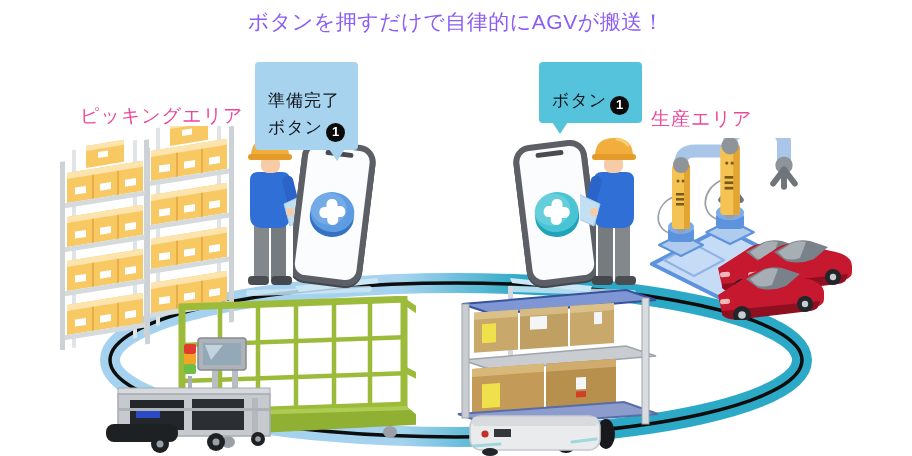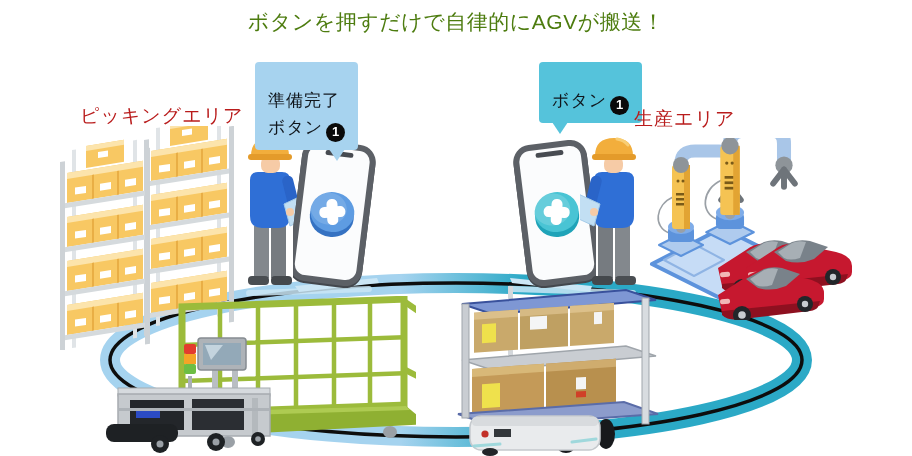--- a/index.html
+++ b/index.html
@@ -3,25 +3,25 @@
 <meta charset="utf-8">
 <style>
   html,body{margin:0;padding:0;background:#fff;}
   .stage{
     position:relative;width:912px;height:456px;overflow:hidden;background:#fff;
     font-family:"Liberation Sans","DejaVu Sans",sans-serif;color:#1a1a1a;
   }
   .abs{position:absolute;}
   .title{
     position:absolute;top:7px;left:0;right:0;text-align:center;
-    font-size:21px;line-height:1.45;color:#4d7c0f;letter-spacing:.5px;font-weight:500;
+    font-size:21px;line-height:1.45;color:#8b5cf6;letter-spacing:.5px;font-weight:500;
   }
-  .area-label{position:absolute;font-size:19px;color:#b91c1c;letter-spacing:1px;font-weight:500;}
+  .area-label{position:absolute;font-size:19px;color:#ec4899;letter-spacing:1px;font-weight:500;}
   .area-label.picking{left:80px;top:103px;}
-  .area-label.production{left:634px;top:106px;}
+  .area-label.production{left:651px;top:106px;}
   .bubble{
     position:absolute;padding:25px 13px 8px 13px;font-size:17px;line-height:1.6;
     color:#10161c;border-radius:4px;letter-spacing:1px;font-weight:500;
   }
   .bubble.ready{left:255px;top:62px;background:var(--bubble_ready);}
   .bubble.request{left:539px;top:62px;background:var(--bubble_request);}
   .tail{position:absolute;bottom:-11px;width:0;height:0;
     border-left:8px solid transparent;border-right:8px solid transparent;}
   .bubble.ready .tail{right:13px;border-top:12px solid var(--bubble_ready);}
   .bubble.request .tail{left:13px;border-top:12px solid var(--bubble_request);}

